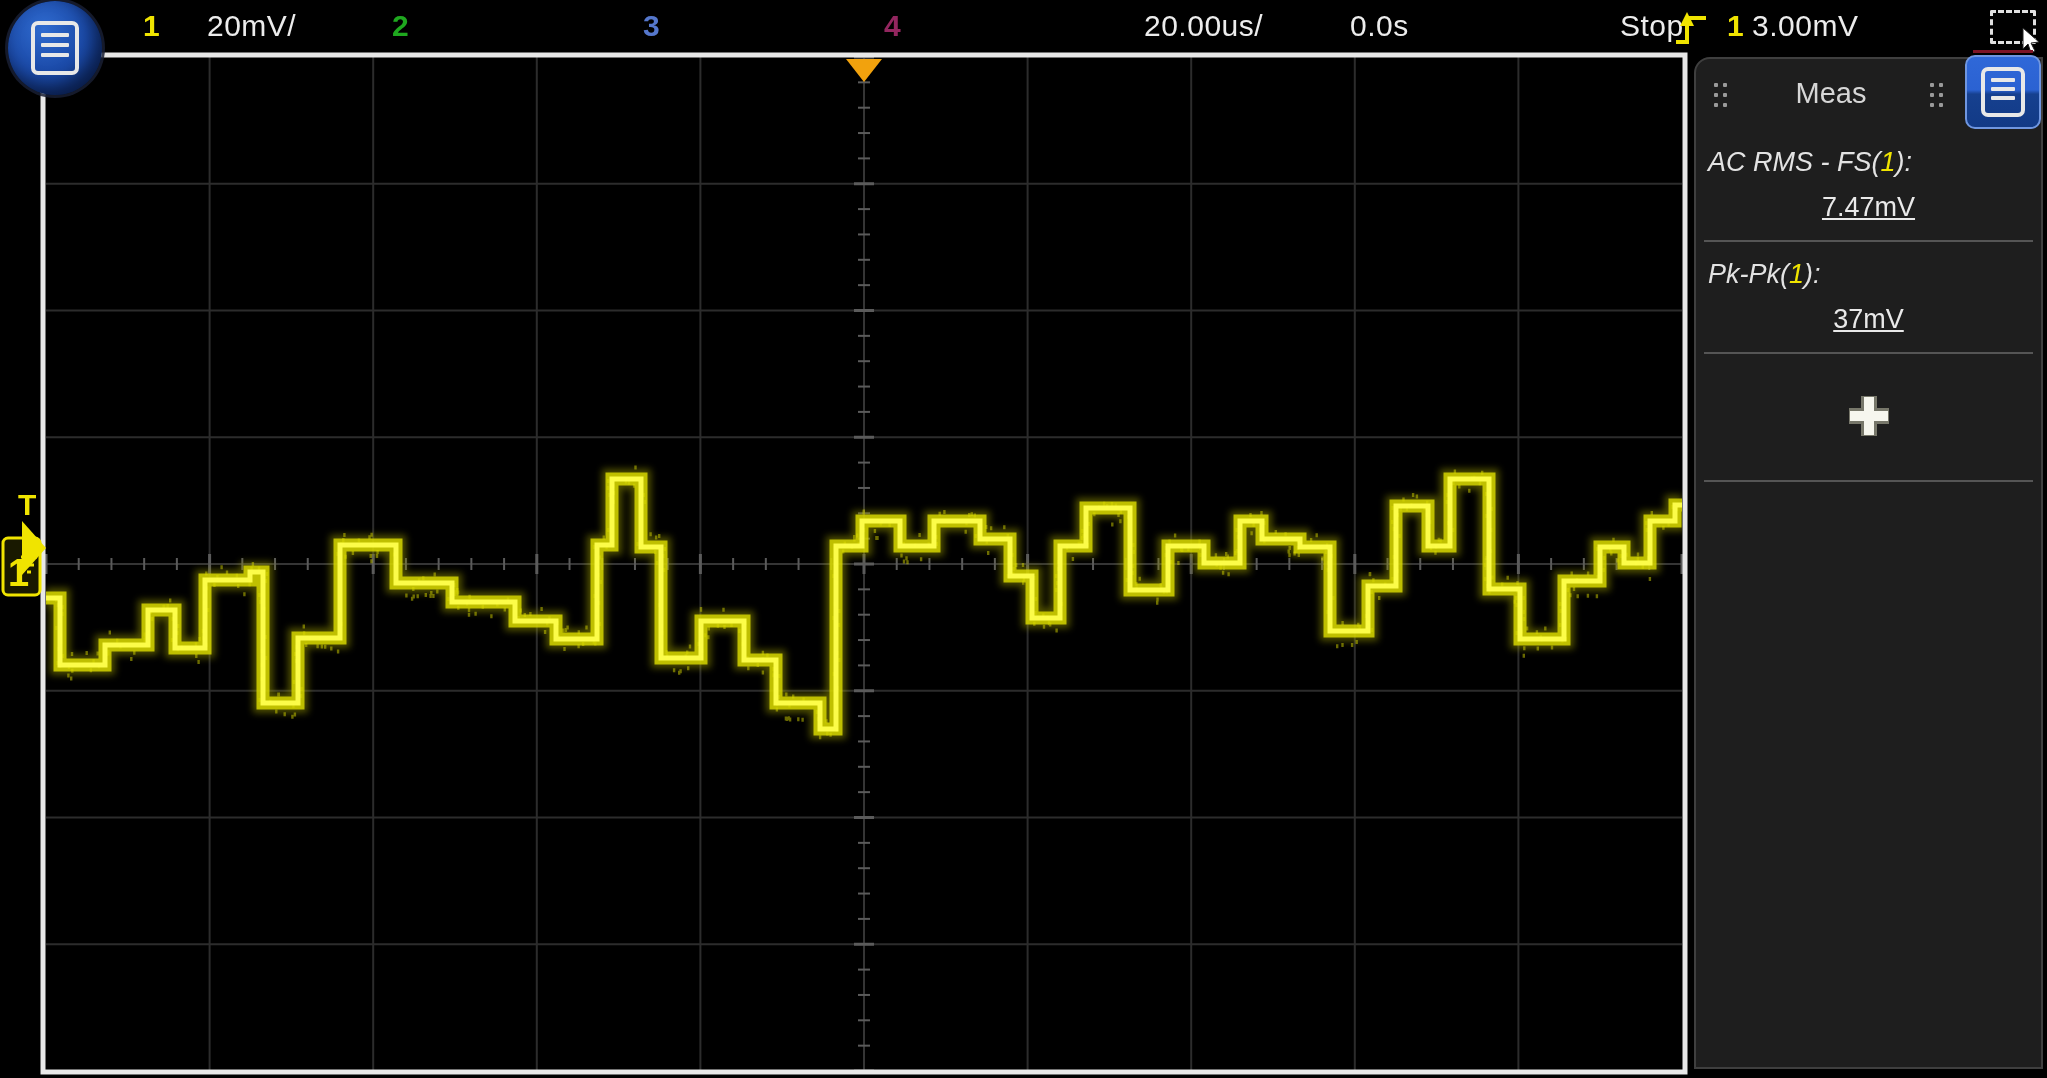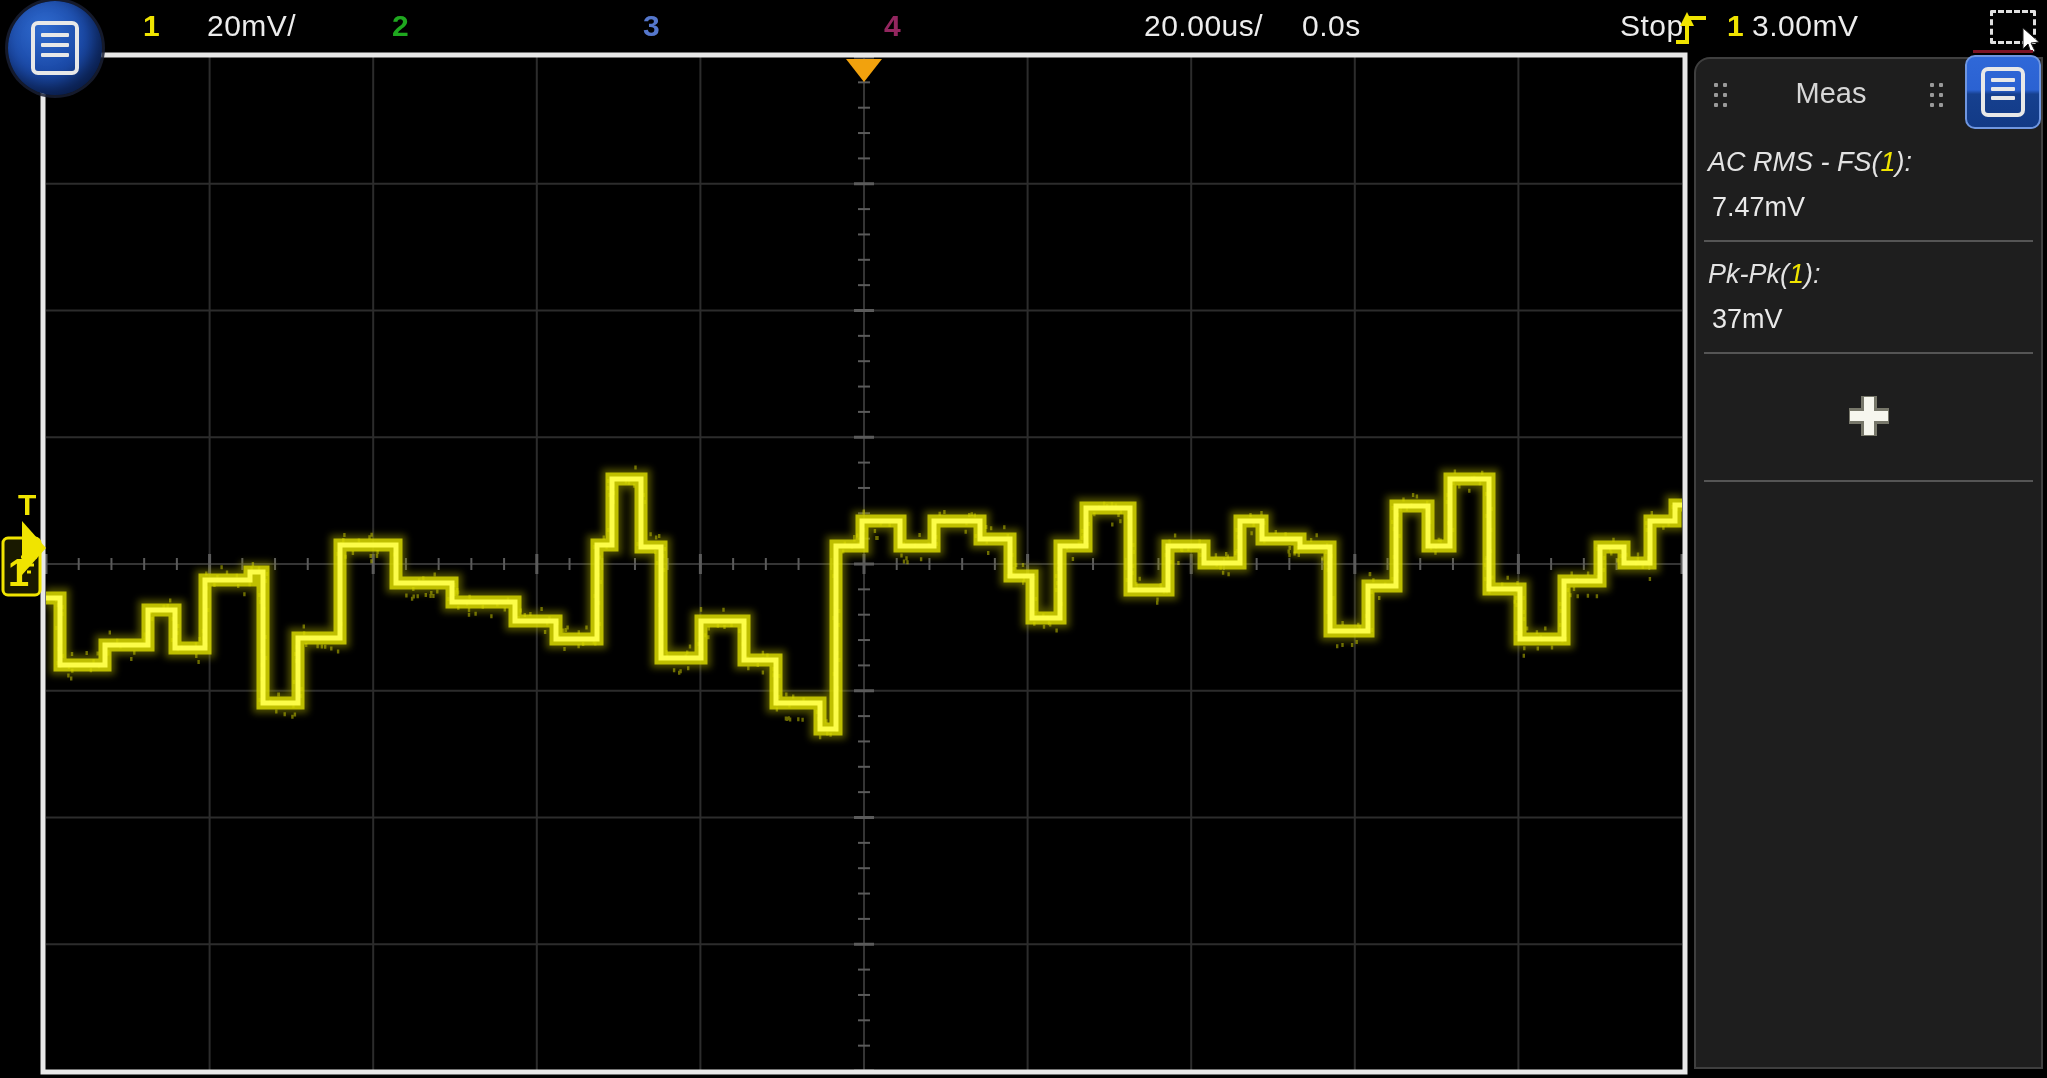--- a/index.html
+++ b/index.html
@@ -47,38 +47,38 @@
   .dots b:nth-child(1){left:0;top:0}.dots b:nth-child(2){left:9px;top:0}
   .dots b:nth-child(3){left:0;top:10px}.dots b:nth-child(4){left:9px;top:10px}
   .dots b:nth-child(5){left:0;top:20px}.dots b:nth-child(6){left:9px;top:20px}
   .tab-btn{position:absolute;top:-4px;right:0px;width:76px;height:74px;border-radius:10px;
     background:linear-gradient(#2f68d8 0%, #2b62d2 47%, #16408f 53%, #123a86 100%);
     border:2px solid #6f96e0;display:flex;align-items:center;justify-content:center;cursor:pointer;}
   .tab-btn::before{content:'';position:absolute;top:-7px;left:6px;right:6px;height:3px;background:#7c1526;}
 
   .meas-label{margin:14px 12px 0;font-size:27px;color:#e3e3e3;font-style:italic;}
   .meas-label .src{color:#f0e400;}
-  .meas-value{margin:14px 16px 0;font-size:27px;color:#e9e9e9;text-align:left;}
+  .meas-value{margin:14px 16px 0;font-size:27px;color:#e9e9e9;text-align:center;text-decoration:underline;}
   .sep{height:0;border-top:2px solid #555;margin:17px 8px;}
   .add-btn{display:block;height:92px;width:100%;background:none;border:none;cursor:pointer;
     text-align:center;padding:0;}
 </style>
 </head>
 <body>
 
 <div class="stage">
 
   <div class="topbar">
     <span class="tb ch-num" style="left: 143px; color: rgb(240, 228, 0);">1</span>
     <span class="tb" style="left:207px">20mV/</span>
     <span class="tb ch-num" style="left: 392px; color: rgb(31, 168, 31);">2</span>
     <span class="tb ch-num" style="left: 643px; color: rgb(85, 119, 204);">3</span>
     <span class="tb ch-num" style="left: 884px; color: rgb(147, 38, 95);">4</span>
     <span class="tb" style="left:1144px">20.00us/</span>
-    <span class="tb" style="left:1302px">0.0s</span>
+    <span class="tb" style="left:1350px">0.0s</span>
     <span class="tb" style="left:1620px">Stop</span>
     <svg style="position:absolute;left:1672px;top:8px" width="38" height="40">
       <path d="M4 34 H15 V14 M15 10 H34" stroke="#f0e400" stroke-width="4" fill="none"></path>
       <polygon points="8,18 15,4 22,18" fill="#f0e400"></polygon>
     </svg>
     <span class="tb ch-num" style="left:1727px;color:#f0e400">1</span>
     <span class="tb" style="left:1752px">3.00mV</span>
     <div class="sel-icon">
       <svg width="22" height="26">
         <polygon points="2,1 18,15 10,16 14,24 10,26 7,17 2,22" fill="#fff" stroke="#222" stroke-width="1"></polygon>

